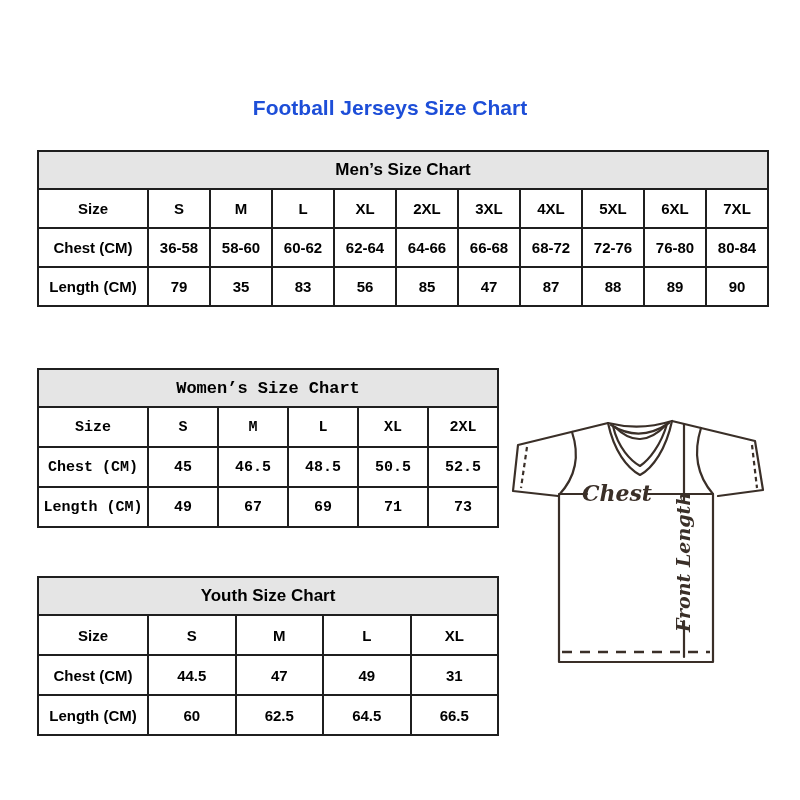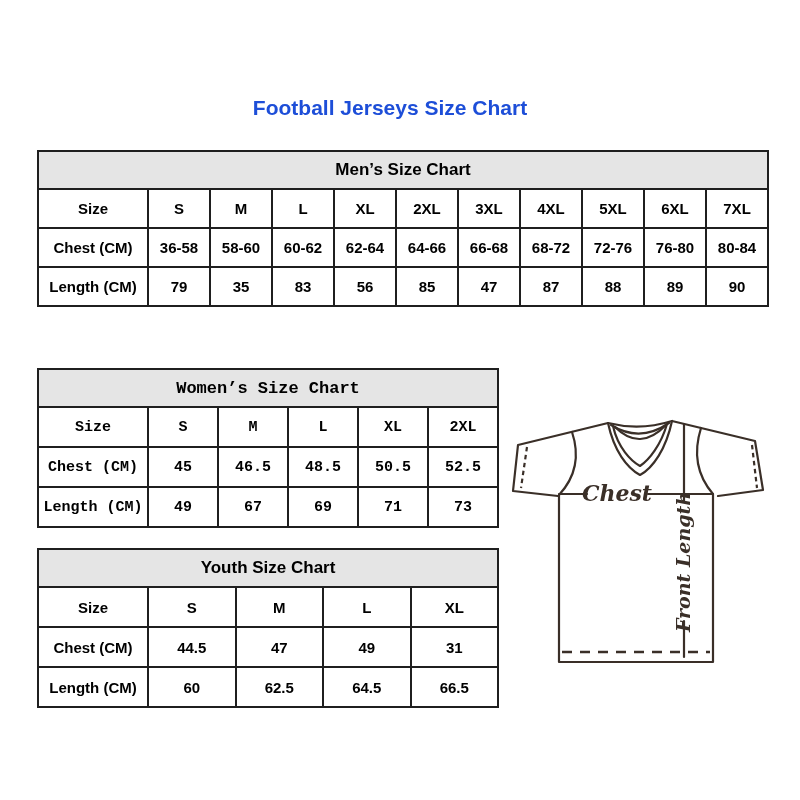--- a/index.html
+++ b/index.html
@@ -17,21 +17,21 @@
   }
   table.size-table td {
     border:2px solid #1f1f1f; text-align:center; vertical-align:middle;
     font-weight:bold; color:#000; font-size:15px; padding:0;
     overflow:hidden; white-space:nowrap;
   }
   table.size-table td.tbl-title { background:#e5e5e5; font-size:17px; height:36px; }
   #mens-table   { left:37px; top:150px; width:730px; }
   #mens-table td.data { height:37px; }
   #womens-table { left:37px; top:368px; width:460px;font-family:Liberation Mono, monospace; }
-  #youth-table  { left:37px; top:548px; width:460px; }
+  #youth-table  { left:37px; top:576px; width:460px; }
   #womens-table td.data, #youth-table td.data { height:38px; }
   #jersey-diagram { position:absolute; left:505px; top:400px; width:272px; height:285px; }
   .jersey-line   { stroke:#3a2f28; stroke-width:2.2; fill:none; stroke-linejoin:round; stroke-linecap:round; }
   .jersey-dashed { stroke:#3a2f28; stroke-width:2.2; fill:none; stroke-dasharray:4.5,3.5; }
   .hem-dashed    { stroke:#3a2f28; stroke-width:2.6; fill:none; stroke-dasharray:10,8; }
   .jersey-text   {
     fill:#3a2f28; font-family:"DejaVu Serif", serif;
     font-style:italic; font-weight:bold;
   }
 </style>

